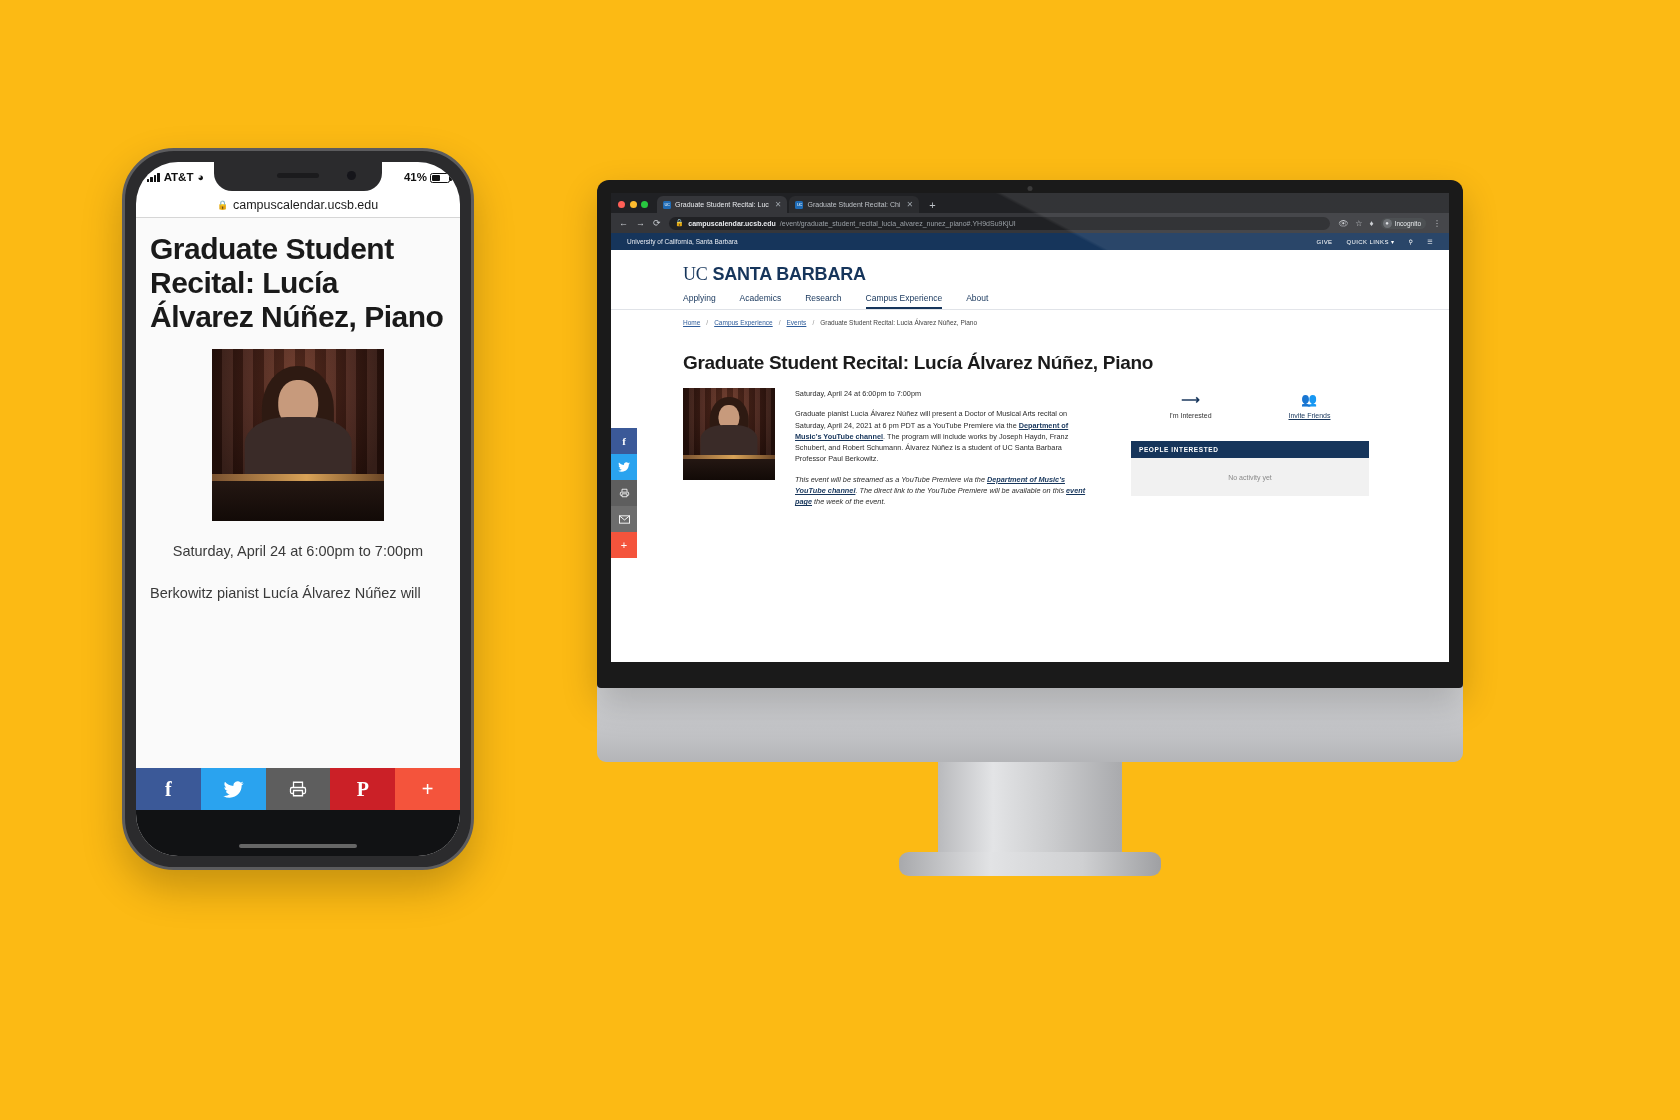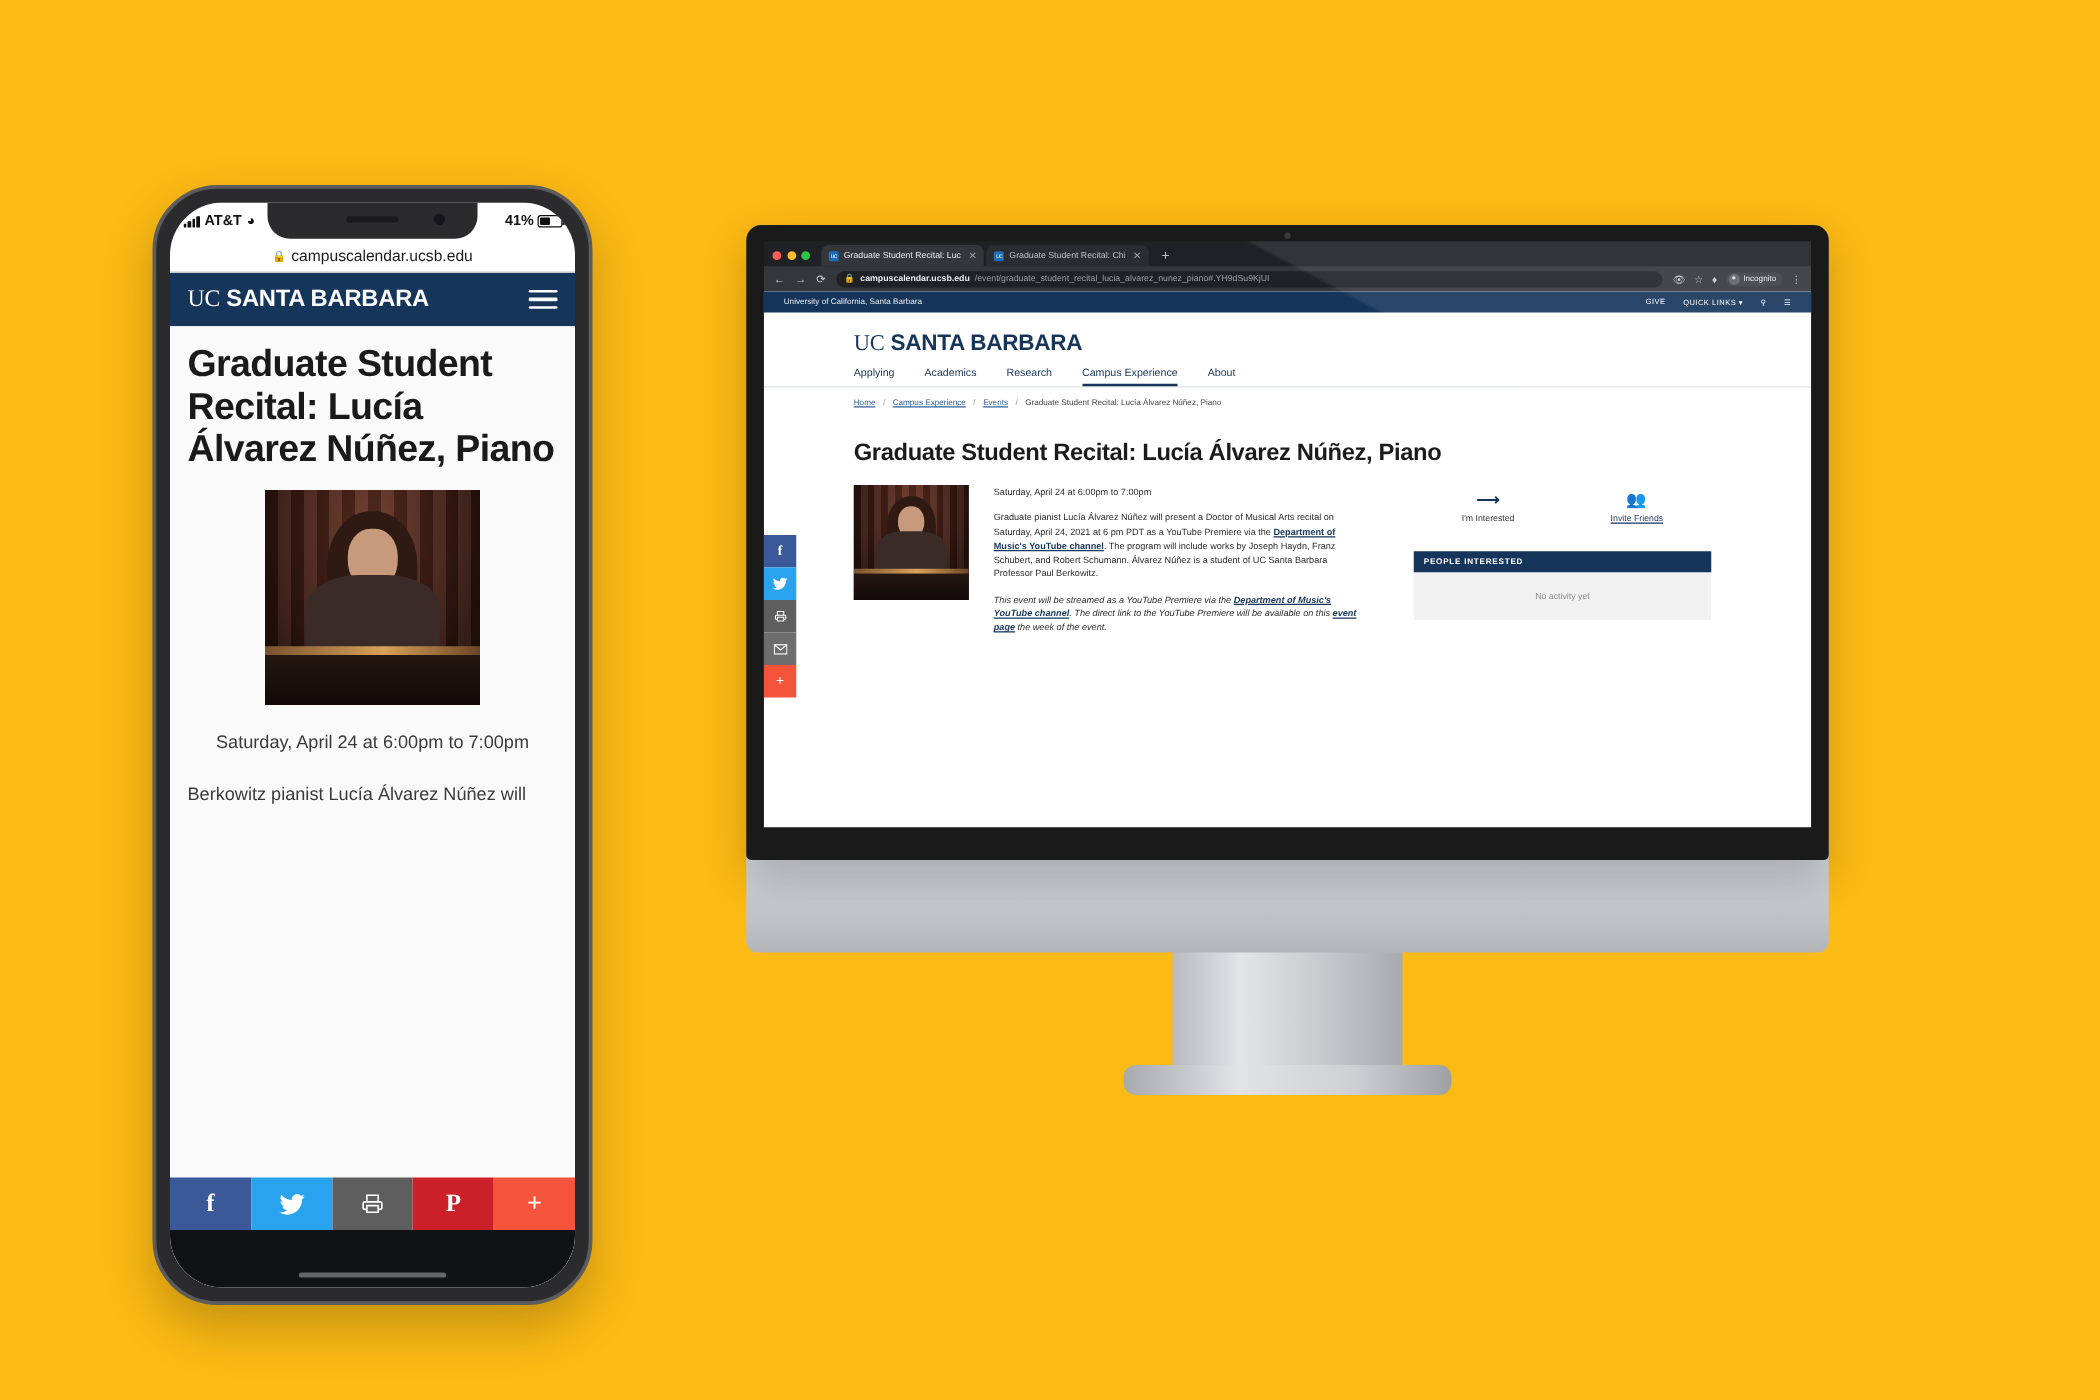--- a/index.html
+++ b/index.html
@@ -6,21 +6,21 @@
   html, body {
     width: 1680px; height: 1120px;
     overflow: hidden;
     font-family: "Liberation Sans", sans-serif;
   }
   body { background: #FCBA14; position: relative; }
 
   
   #phone {
     position: absolute; left: 122px; top: 148px;
-    width: 352px; height: 896px;
+    width: 352px; height: 722px;
     background: #2b2b2d;
     border-radius: 52px;
     border: 3px solid #5c5c5e;
     box-shadow: 0 18px 40px rgba(0,0,0,0.22);
     padding: 11px;
   }
   #phone-screen {
     position: relative;
     width: 100%; height: 100%;
     background: #3a3a3c;
@@ -43,21 +43,21 @@
     width: 9px; height: 9px; border-radius: 50%; background: #15151a;
   }
   .statusbar {
     position: absolute; top: 0; left: 0; right: 0; height: 30px;
     background: #ffffff;
     display: flex; align-items: center; z-index: 10;
     font-size: 11.5px; font-weight: bold; color: #111;
   }
   .sb-left { position:absolute; left: 11px; display:flex; align-items:center; gap:4px;}
   .sb-center { position:absolute; left:50%; transform:translateX(-50%); }
-  .sb-right { position:absolute; right: 10px; display:flex; align-items:center; gap:3px;margin-left:28px;}
+  .sb-right { position:absolute; right: 10px; display:flex; align-items:flex-end; gap:3px;margin-left:28px;}
   .bars { display:inline-flex; align-items:flex-end; gap:1.3px; height:9px;}
   .bars i { width:2.2px; background:#111; display:block; border-radius:.5px;}
   .bars i:nth-child(1){height:3px}.bars i:nth-child(2){height:5px}
   .bars i:nth-child(3){height:7px}.bars i:nth-child(4){height:9px}
   .batt { width:20px;height:10px;border:1.3px solid #111;border-radius:2.5px;position:relative;}
   .batt::after{content:"";position:absolute;right:-3.2px;top:2.7px;width:1.8px;height:4px;background:#111;border-radius:0 1px 1px 0;}
   .batt i{position:absolute;left:1.2px;top:1.2px;bottom:1.2px;width:41%;background:#111;border-radius:1px;}
 
   .urlbar {
     position:absolute; top:30px; left:0; right:0; height:26px;
@@ -254,31 +254,20 @@
           </span>
       </div>
     </div>
 
     <div class="urlbar">
       <span class="lockico">🔒</span>
       <span>campuscalendar.ucsb.edu</span>
     </div>
 
     <div id="phone-page">
-      <div class="p-header">
-        <div class="p-logo">
-          <span class="uc">UC</span>
-          <span class="sb">SANTA BARBARA</span>
-        </div>
-        <div class="hamburger">
-            <i></i>
-            <i></i>
-            <i></i>
-          </div>
-      </div>
       <div class="p-body">
         <div class="p-title">Graduate Student Recital: Lucía Álvarez Núñez, Piano</div>
         <div class="p-photo">
           <div class="photo-art">
             <div class="curtain"></div>
               <div class="hair"></div>
               <div class="face"></div>
             <div class="body"></div>
               <div class="lid"></div>
               <div class="piano"></div>

